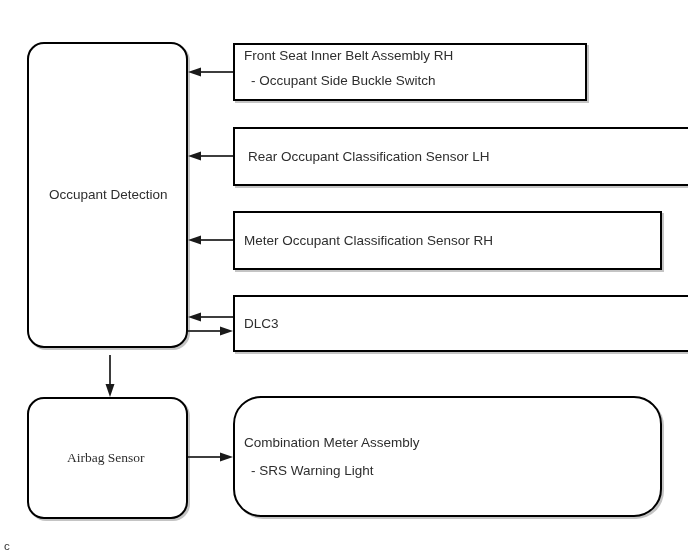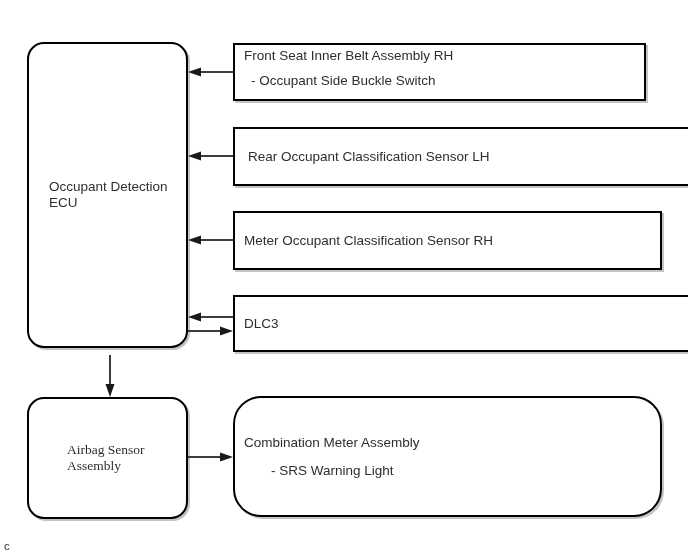--- a/index.html
+++ b/index.html
@@ -30,53 +30,51 @@
     display: flex;
     flex-direction: column;
     justify-content: center;
   }
 
   
   .ecu-box     { left: 27px;  top: 42px;  width: 161px; height: 306px; padding-left: 20px; }
   .airbag-box  { left: 27px;  top: 397px; width: 161px; height: 122px; padding-left: 38px; font-family: Liberation Serif, serif; }
 
   
-  .box-1 { left: 233px; top: 43px;  width: 413px; height: 58px; padding: 3px 0 0 9px; }
+  .box-1 { left: 233px; top: 43px;  width: 354px; height: 58px; padding: 3px 0 0 9px; }
   .box-2 { left: 233px; top: 127px; width: 483px; height: 59px; padding-left: 13px; }
   .box-3 { left: 233px; top: 211px; width: 429px; height: 59px; padding-left: 9px; }
   .box-4 { left: 233px; top: 295px; width: 485px; height: 57px; padding-left: 9px; }
   .combo-box { left: 233px; top: 396px; width: 429px; height: 121px; padding-left: 9px; border-radius: 28px; }
 
   .box-title { display: block; }
   .box-item  { display: block; padding-left: 7px; margin-top: 9px; }
-  .combo-box .box-item { margin-top: 12px; margin-left: 20px; }
+  .combo-box .box-item { margin-top: 12px; }
 
   .arrow { position: absolute; display: block; }
 
   .footnote {
     position: absolute;
     left: 4px;
     top: 540px;
     font-size: 11.5px;
     color: #333333;
   }
 </style>
 </head>
 <body>
 
 <div class="stage">
 
   <div class="node rounded center-v ecu-box">
     <span class="box-title">Occupant Detection</span>
-    <span class="box-title">ECU</span>
   </div>
 
   <div class="node rounded center-v airbag-box">
     <span class="box-title">Airbag Sensor</span>
-    <span class="box-title">Assembly</span>
   </div>
 
   <div class="node box-1">
     <span class="box-title">Front Seat Inner Belt Assembly RH</span>
     <span class="box-item">- Occupant Side Buckle Switch</span>
   </div>
 
   <div class="node center-v box-2">
     <span class="box-title">Rear Occupant Classification Sensor LH</span>
   </div>

